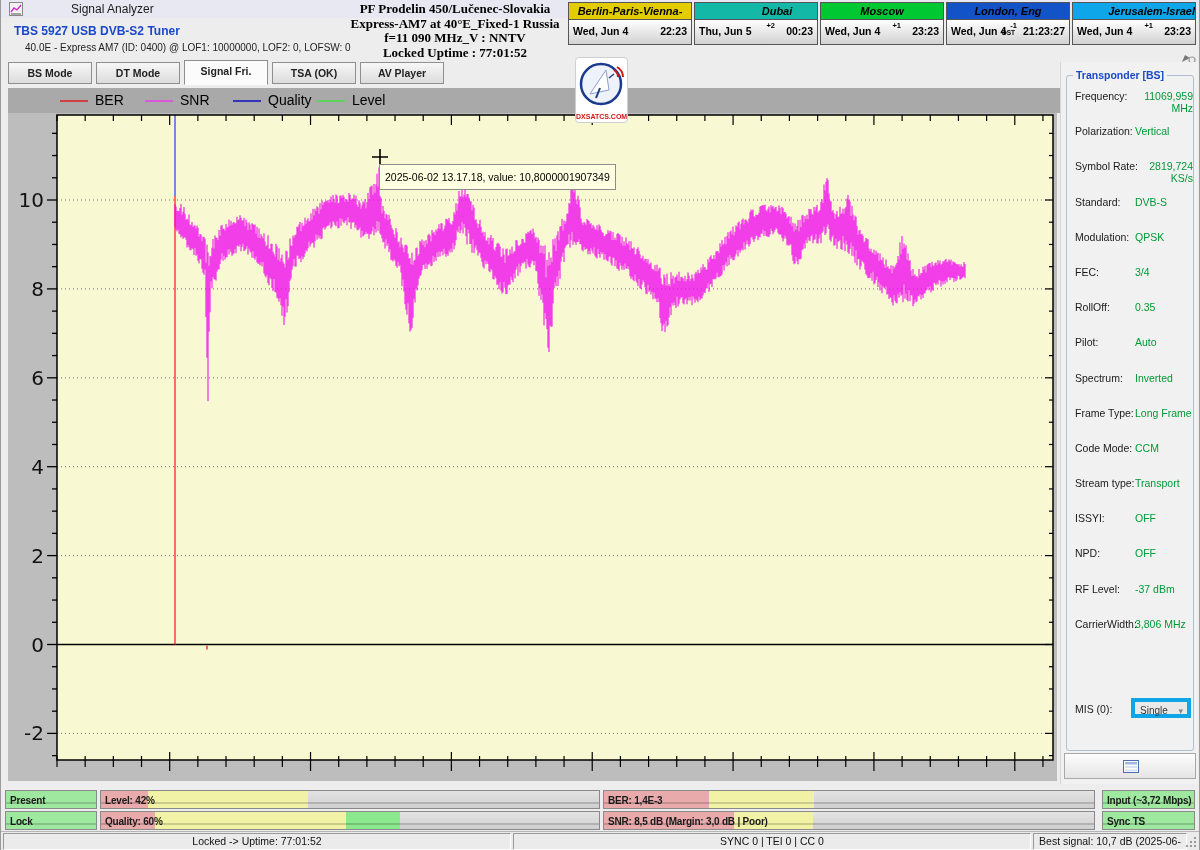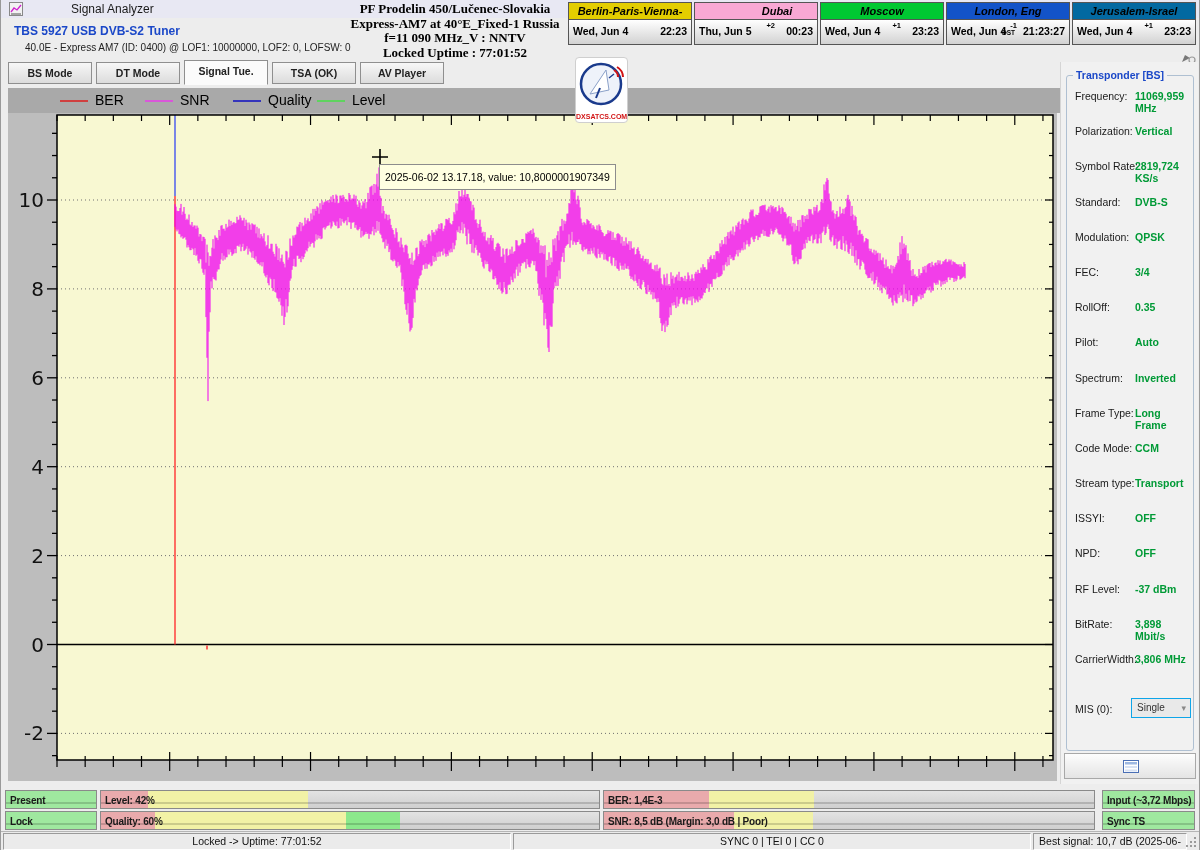--- a/index.html
+++ b/index.html
@@ -36,23 +36,23 @@
   
   #logo{left:575px;top:57px;width:53px;height:66px;background:#fff;border:1px solid #cfcfcf;border-radius:4px;box-sizing:border-box;}
   #logo .txt{position:absolute;left:0;right:0;bottom:2px;text-align:center;font-size:7px;font-weight:bold;color:#d21414;letter-spacing:0;}
   
   #right-panel{left:1060px;top:62px;width:138px;height:722px;background:#f1f1f1;border-left:1px solid #d5d5d5;box-sizing:border-box;}
   #groupbox{position:absolute;left:5px;top:13px;width:126px;height:674px;border:1px solid #afc0d2;border-radius:3px;}
   #groupbox-title{position:absolute;left:6px;top:-7px;background:#f1f1f1;padding:0 3px;font-size:10.5px;font-weight:bold;color:#1b48c8;}
   .tp-row{position:relative;height:35.2px;}
   .tp-rows{position:absolute;left:0;top:12px;width:100%;}
   .tp-label{position:absolute;left:8px;top:2px;font-size:10.5px;color:#1a1a1a;}
-  .tp-value{position:absolute;left:68px;top:2px;font-size:10.5px;font-weight:bold;color:#009a36;}
+  .tp-value{position:absolute;left:68px;top:2px;font-size:10.5px;font-weight:normal;color:#009a36;text-align:right;}
   #mis-row{position:absolute;left:0;top:625px;width:100%;height:24px;}
-  #mis-select{position:absolute;left:64px;top:-3px;width:60px;height:20px;background:#e9e9e9;border:1px solid #0ea5e9;box-sizing:border-box;font-size:10px;color:#333;line-height:18px;padding-left:5px;}
+  #mis-select{position:absolute;left:64px;top:-3px;width:60px;height:20px;background:#e9e9e9;border:4px solid #0ea5e9;box-sizing:border-box;font-size:10px;color:#333;line-height:18px;padding-left:5px;}
   #mis-select .chev{position:absolute;right:4px;top:0;color:#888;font-size:9px;}
   #panel-button{left:1064px;top:753px;width:132px;height:26px;background:linear-gradient(#fdfdfd,#e4e4e4);border:1px solid #a8a8a8;box-sizing:border-box;}
   
   .bar{position:absolute;height:19px;border:1px solid #8a8a8a;box-sizing:border-box;background:linear-gradient(#e3e3e3,#cfcfcf);overflow:hidden;}
   .bar .fill{position:absolute;left:0;top:0;bottom:0;}
   .bar .chip{position:absolute;left:0;top:0;bottom:0;background:#e9aaac;}
   .bar .lbl{position:absolute;left:4px;top:4px;font-size:10px;font-weight:bold;color:#1a1a1a;letter-spacing:-0.2px;white-space:nowrap;}
   .bar .groove{position:absolute;left:0;right:0;top:11px;height:2px;background:rgba(0,0,0,0.16);}
   .fill.green{background:#9fe89f;width:100%;}
   .fill.yellow{background:#f2f2a6;}
@@ -88,21 +88,21 @@
 </div>
 
 <div class="clock" style="left:568px">
   <div class="city" style="background: rgb(227, 205, 0);">Berlin-Paris-Vienna-Roma</div>
   <div class="row">
       <span class="date">Wed, Jun 4</span>
       <span class="time">22:23</span>
     </div>
 </div>
 <div class="clock" style="left:694px">
-  <div class="city" style="background: #f9a8d4; padding-left: 42px;">Dubai</div>
+  <div class="city" style="background: #14b8a6; padding-left: 42px;">Dubai</div>
   <div class="row">
       <span class="date">Thu, Jun 5</span>
       <span class="badge">+2</span>
       <span class="time">00:23</span>
     </div>
 </div>
 <div class="clock" style="left:820px">
   <div class="city" style="background: rgb(0, 200, 50);">Moscow</div>
   <div class="row">
       <span class="date">Wed, Jun 4</span>
@@ -113,36 +113,36 @@
 <div class="clock" style="left:946px">
   <div class="city" style="background: rgb(19, 83, 200);">London, Eng</div>
   <div class="row">
       <span class="date">Wed, Jun 4</span>
       <span class="badge" style="right:52px">-1</span>
       <span class="badge-sub" style="right:54px">DST</span>
       <span class="time">21:23:27</span>
     </div>
 </div>
 <div class="clock" style="left:1072px">
-  <div class="city" style="background: #0369a1;">Jerusalem-Israel</div>
+  <div class="city" style="background: #0ea5e9; text-align: right;">Jerusalem-Israel</div>
   <div class="row">
       <span class="date">Wed, Jun 4</span>
       <span class="badge">+1</span>
       <span class="time">23:23</span>
     </div>
 </div>
 
 <svg id="cursor-icon" class="abs" viewBox="0 0 16 14">
   <polygon points="2,12 10,8 5,5" fill="#777"></polygon>
   <circle cx="12" cy="10" r="3" fill="none" stroke="#999" stroke-width="1.2"></circle>
 </svg>
 
 <div class="tab" style="left:8px">BS Mode</div>
 <div class="tab" style="left:96px">DT Mode</div>
-<div class="tab active" style="left:184px">Signal Tue.</div>
+<div class="tab active" style="left:184px">Signal Fri.</div>
 <div class="tab" style="left:272px">TSA (OK)</div>
 <div class="tab" style="left:360px">AV Player</div>
 
 <div id="legend" class="abs">
   <div class="leg-item" style="left:52px">
       <span class="leg-line" style="background: rgb(208, 64, 64);"></span>
       <span class="leg-label" style="left:35px">BER</span>
     </div>
   <div class="leg-item" style="left:137px">
       <span class="leg-line" style="background: rgb(217, 87, 217);"></span>
@@ -386,24 +386,20 @@
         </div>
       <div class="tp-row">
           <span class="tp-label">NPD:</span>
           <span class="tp-value">OFF</span>
         </div>
       <div class="tp-row">
           <span class="tp-label">RF Level:</span>
           <span class="tp-value">-37 dBm</span>
         </div>
       <div class="tp-row">
-          <span class="tp-label">BitRate:</span>
-          <span class="tp-value">3,898 Mbit/s</span>
-        </div>
-      <div class="tp-row">
           <span class="tp-label">CarrierWidth:</span>
           <span class="tp-value">3,806 MHz</span>
         </div>
     </div>
     <div id="mis-row">
       <span class="tp-label">MIS (0):</span>
       <div id="mis-select"><span>Single</span><span class="chev">▾</span></div>
     </div>
   </div>
 </div>

